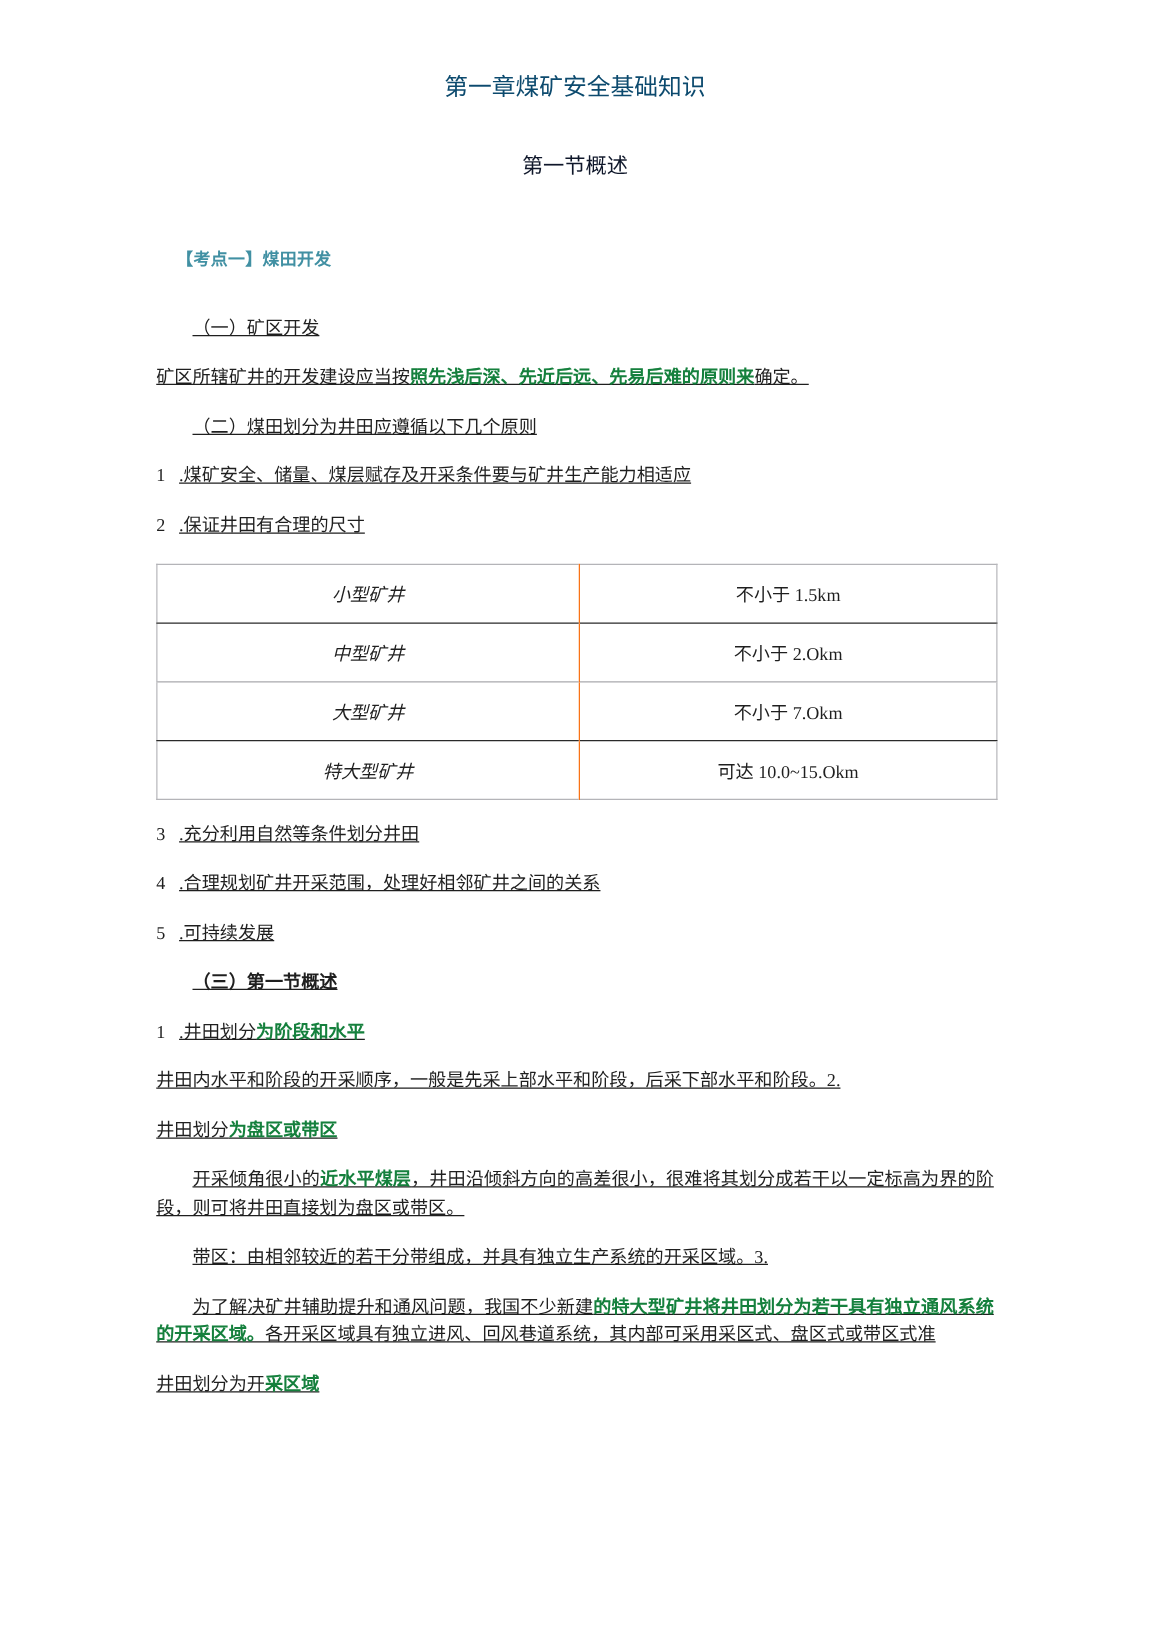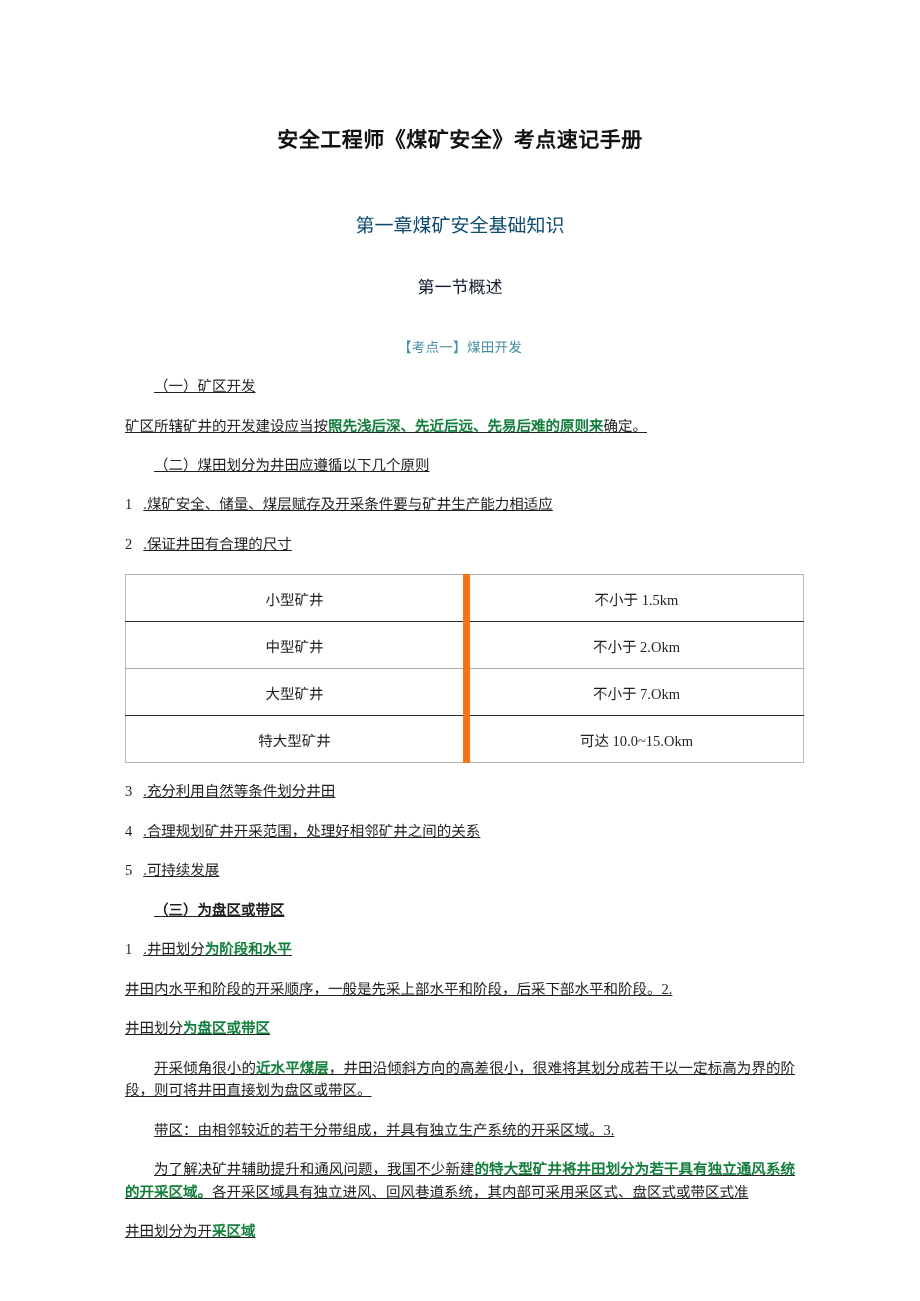--- a/index.html
+++ b/index.html
@@ -45,27 +45,26 @@
     text-align: center;
     font-size: 17px;
     font-weight: 400;
     margin: 0;
     padding-top: 36px;
     line-height: 1.4;
     color: #0f172a;
   }
   .kaodian {
     color: #4190a3;
-    font-weight: 400;
+    font-weight: 700;
     font-size: 13.5px;
-    margin: 0;
+    margin: 16px;
     padding-top: 38px;
     line-height: 1.5;
     letter-spacing: 0.3px;
-    text-align: center;
   }
   p.body-line {
     font-size: 14.5px;
     line-height: 1.55;
     margin: 0;
     padding-top: 17px;
     color: #1f1f1f;
     text-align: justify;
     text-decoration: underline;
   }
@@ -100,35 +99,35 @@
   table.size-table td.c1 { width: 337px; }
   table.size-table td.c2 { width: 333px; }
   
   table.size-table {
     border-left: 1px solid #b9b9bd;
     border-right: 1px solid #b9b9bd;
     border-top: 1px solid #b4b4b8;
     border-bottom: 1px solid #b4b4b8;
   }
   table.size-table tr td.c1 {
-    border-right: 7px solid #f97316;
+    border-right: 1px solid #f97316;
+    font-style: italic;
   }
   table.size-table tr + tr td {
     border-top: 1px solid #2a2a2a;
   }
   table.size-table tr.sep-light + tr td {
     border-top: 1px solid #a9a9ad;
   }
 </style>
 </head>
 <body>
 
 <div class="page">
 
-  <h1 class="doc-title">安全工程师《煤矿安全》考点速记手册</h1>
 
   <h2 class="chapter-title">第一章煤矿安全基础知识</h2>
 
   <h3 class="section-title">第一节概述</h3>
 
   <p class="kaodian">【考点一】煤田开发</p>
 
   <p class="body-line indent">（一）矿区开发</p>
 
   <p class="body-line"><span>矿区所辖矿井的开发建设应当按</span><span class="b">照先浅后深、先近后远、先易后难的原则来</span><span>确定。</span></p>
@@ -159,21 +158,21 @@
       </tr>
     </tbody>
   </table>
 
   <p class="body-line"><span class="num">3</span><span class="num-gap"></span><span>.充分利用自然等条件划分井田</span></p>
 
   <p class="body-line"><span class="num">4</span><span class="num-gap"></span><span>.合理规划矿井开采范围，处理好相邻矿井之间的关系</span></p>
 
   <p class="body-line"><span class="num">5</span><span class="num-gap"></span><span>.可持续发展</span></p>
 
-  <p class="body-line indent b">（三）为盘区或带区</p>
+  <p class="body-line indent b">（三）第一节概述</p>
 
   <p class="body-line"><span class="num">1</span><span class="num-gap"></span><span>.井田划分</span><span class="b">为阶段和水平</span></p>
 
   <p class="body-line">井田内水平和阶段的开采顺序，一般是先采上部水平和阶段，后采下部水平和阶段。2.</p>
 
   <p class="body-line"><span>井田划分</span><span class="b">为盘区或带区</span></p>
 
   <p class="body-line indent"><span>开采倾角很小的</span><span class="b">近水平煤层</span><span>，井田沿倾斜方向的高差很小，很难将其划分成若干以一定标高为界的阶段，则可将井田直接划为盘区或带区。</span></p>
 
   <p class="body-line indent">带区：由相邻较近的若干分带组成，并具有独立生产系统的开采区域。3.</p>

